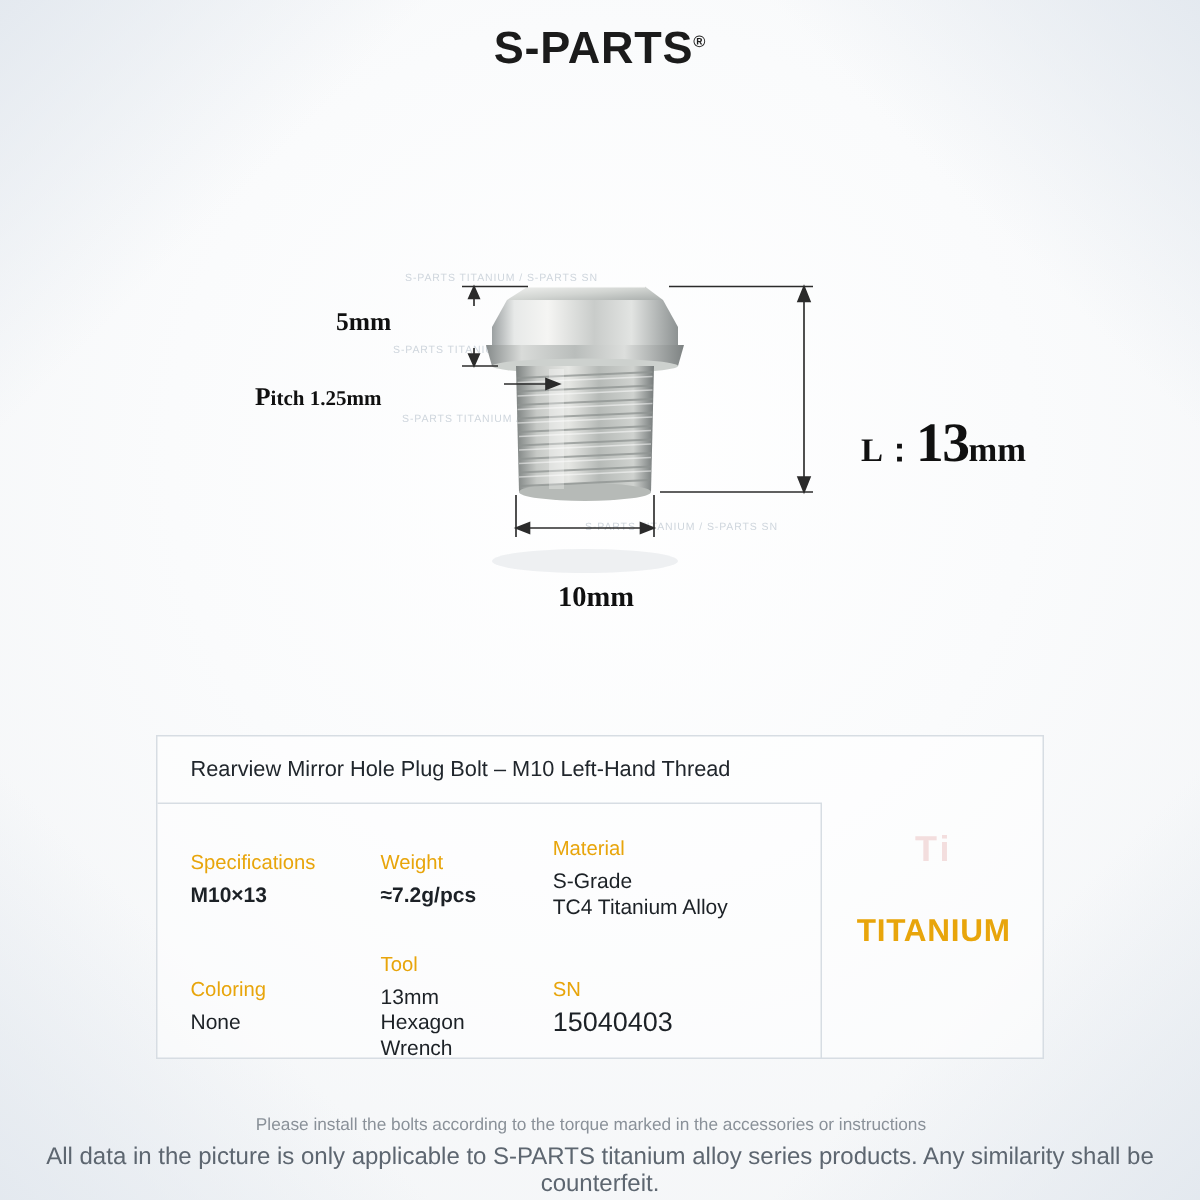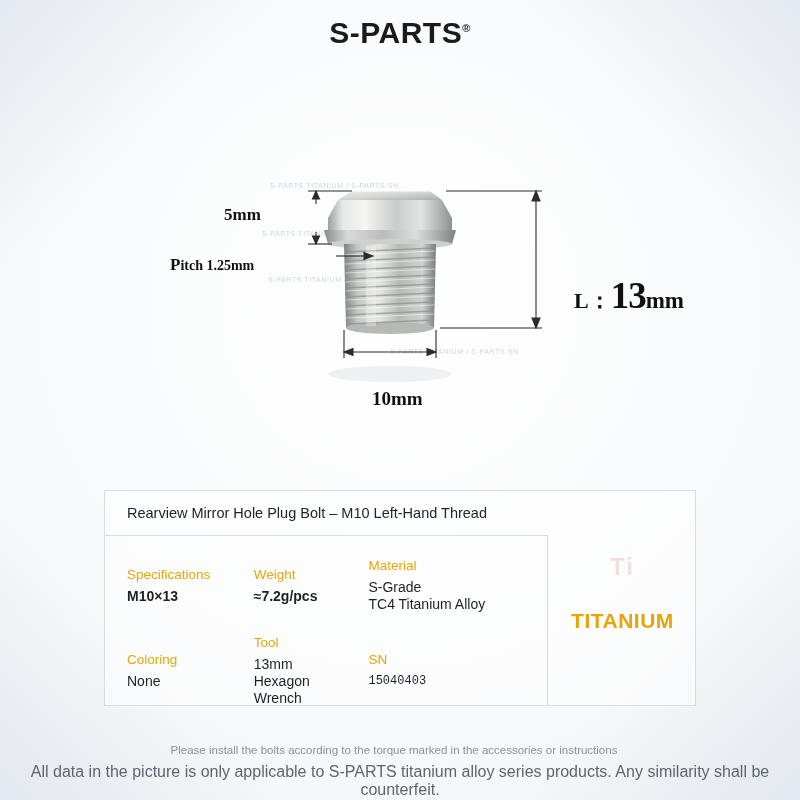--- a/index.html
+++ b/index.html
@@ -142,21 +142,21 @@
     font-size: 13.5px;
     margin-bottom: 6px;
   }
   .cell .val {
     color: #1c2126;
     font-size: 14px;
     line-height: 17px;
     font-weight: bold;
   }
   .cell .val.light { font-weight: normal; }
-  .cell .val.sn { font-weight: normal; font-size: 12px; font-family: Liberation Mono, monospace; }
+  .cell .val.sn { font-weight: normal; font-size: 18px; }
 
   .titanium-box {
     position: absolute;
     left: 443px; top: 0;
     width: 149px;
     height: 215px;
     display: flex;
     align-items: center;
     justify-content: center;
     flex-direction: column;

